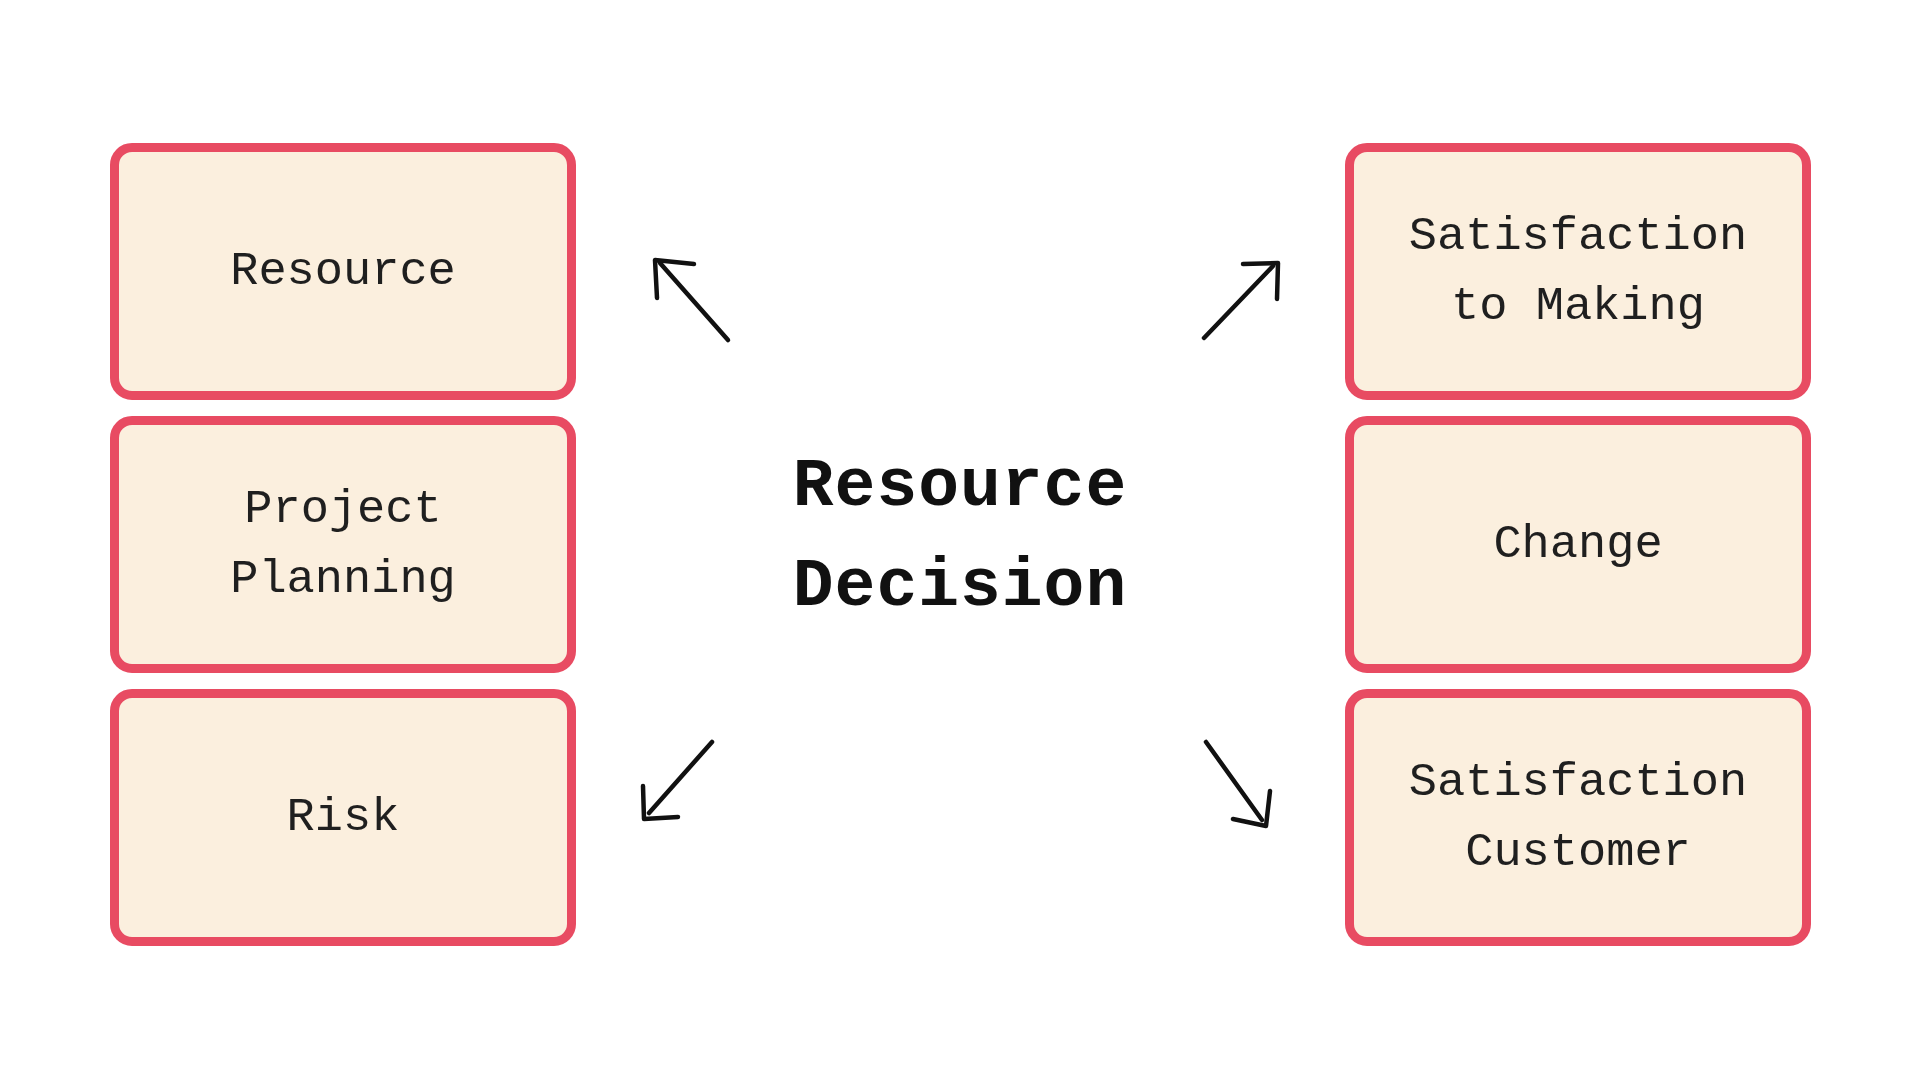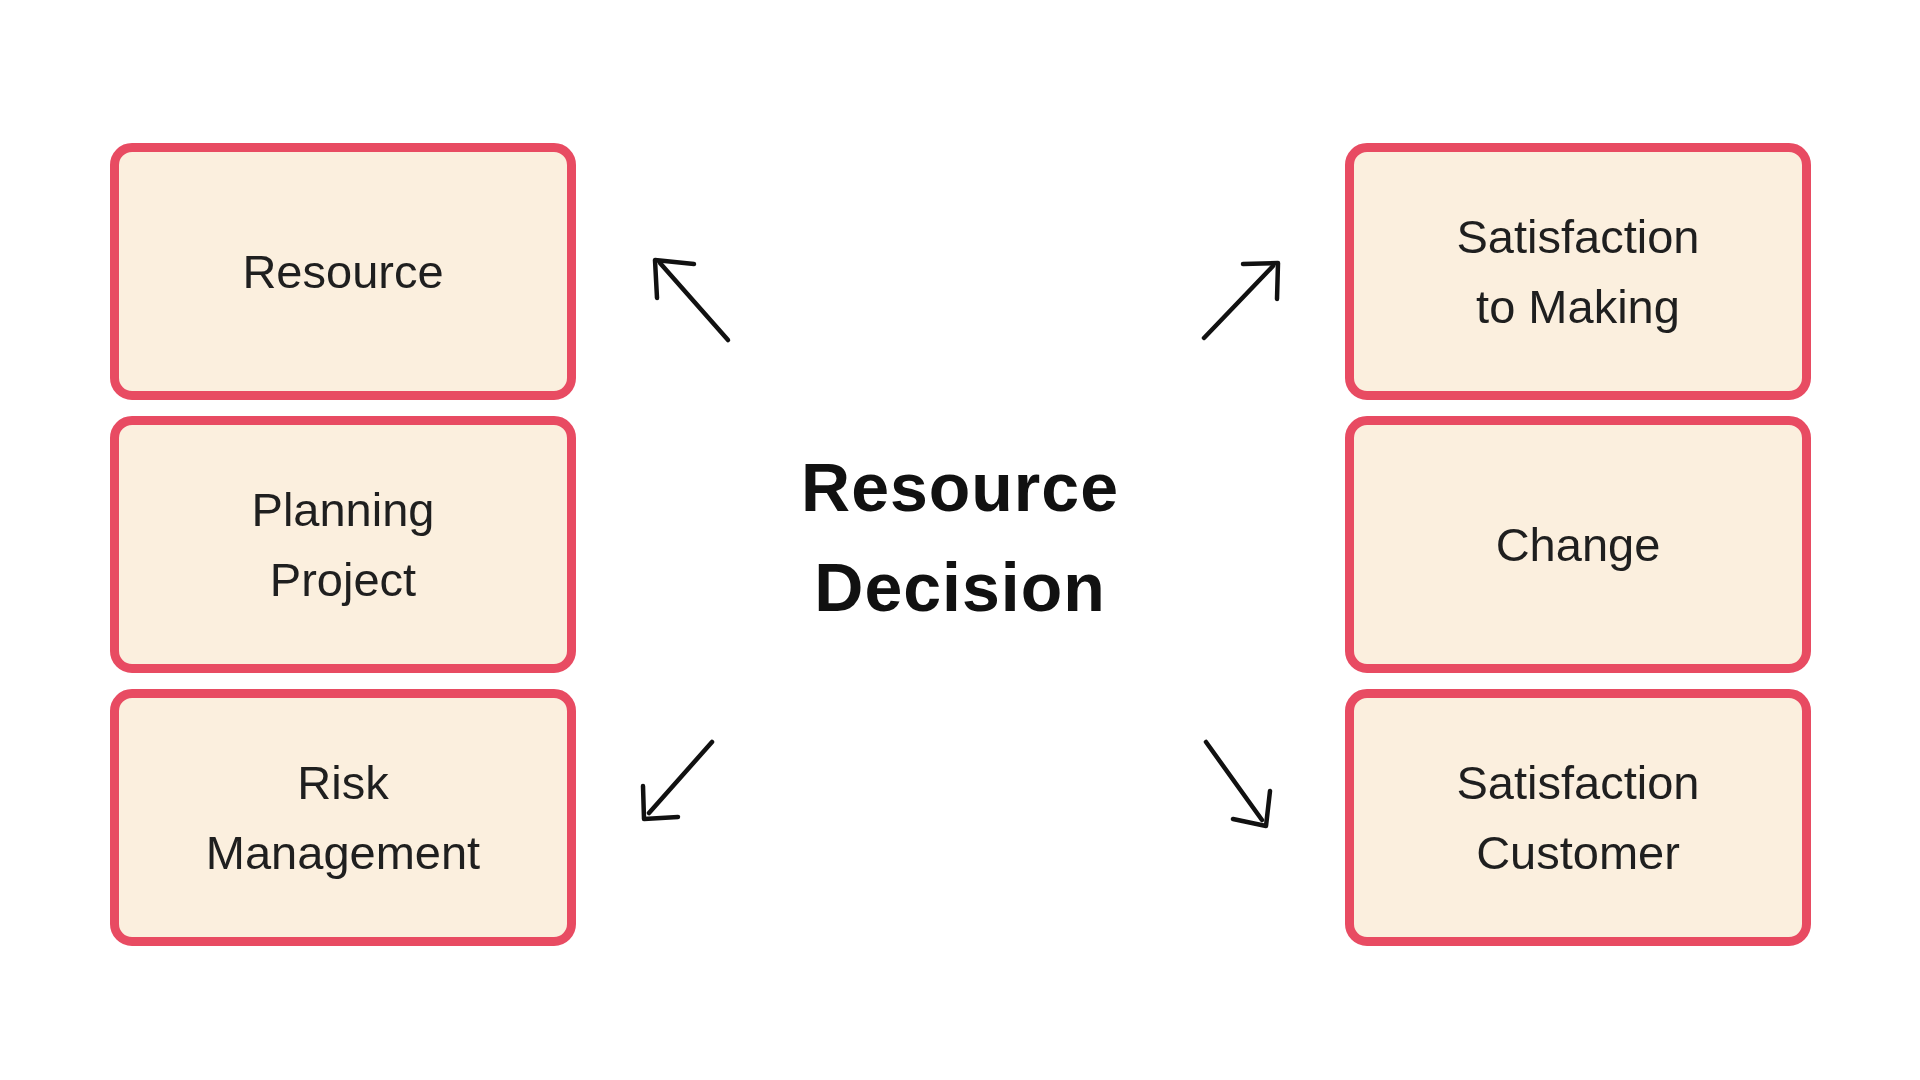--- a/index.html
+++ b/index.html
@@ -12,21 +12,21 @@
   }
   * { margin: 0; padding: 0; box-sizing: border-box; }
   html, body {
     width: 1920px; height: 1080px;
     background: var(--background);
     font-family: "Liberation Sans", sans-serif;
     overflow: hidden;
   }
   .canvas {
     position: relative;
-    width: 1920px; height: 1080px;
+    width: 1920px; height: 1080px; font-family: Liberation Mono, monospace;
   }
   .column {
     position: absolute;
     top: 143px;
     display: flex;
     flex-direction: column;
     gap: 16px;
   }
   .column.left  { left: 110px; }
   .column.right { left: 1345px; }
@@ -77,26 +77,25 @@
 </head>
 <body>
 
 <div class="canvas">
 
   <div class="column left">
     <div class="node">
       <span>Resource</span>
     </div>
     <div class="node">
+      <span>Project</span>
       <span>Planning</span>
-      <span>Project</span>
     </div>
     <div class="node">
       <span>Risk</span>
-      <span>Management</span>
     </div>
   </div>
 
   <div class="column right">
     <div class="node">
       <span>Satisfaction</span>
       <span>to Making</span>
     </div>
     <div class="node">
       <span>Change</span>

